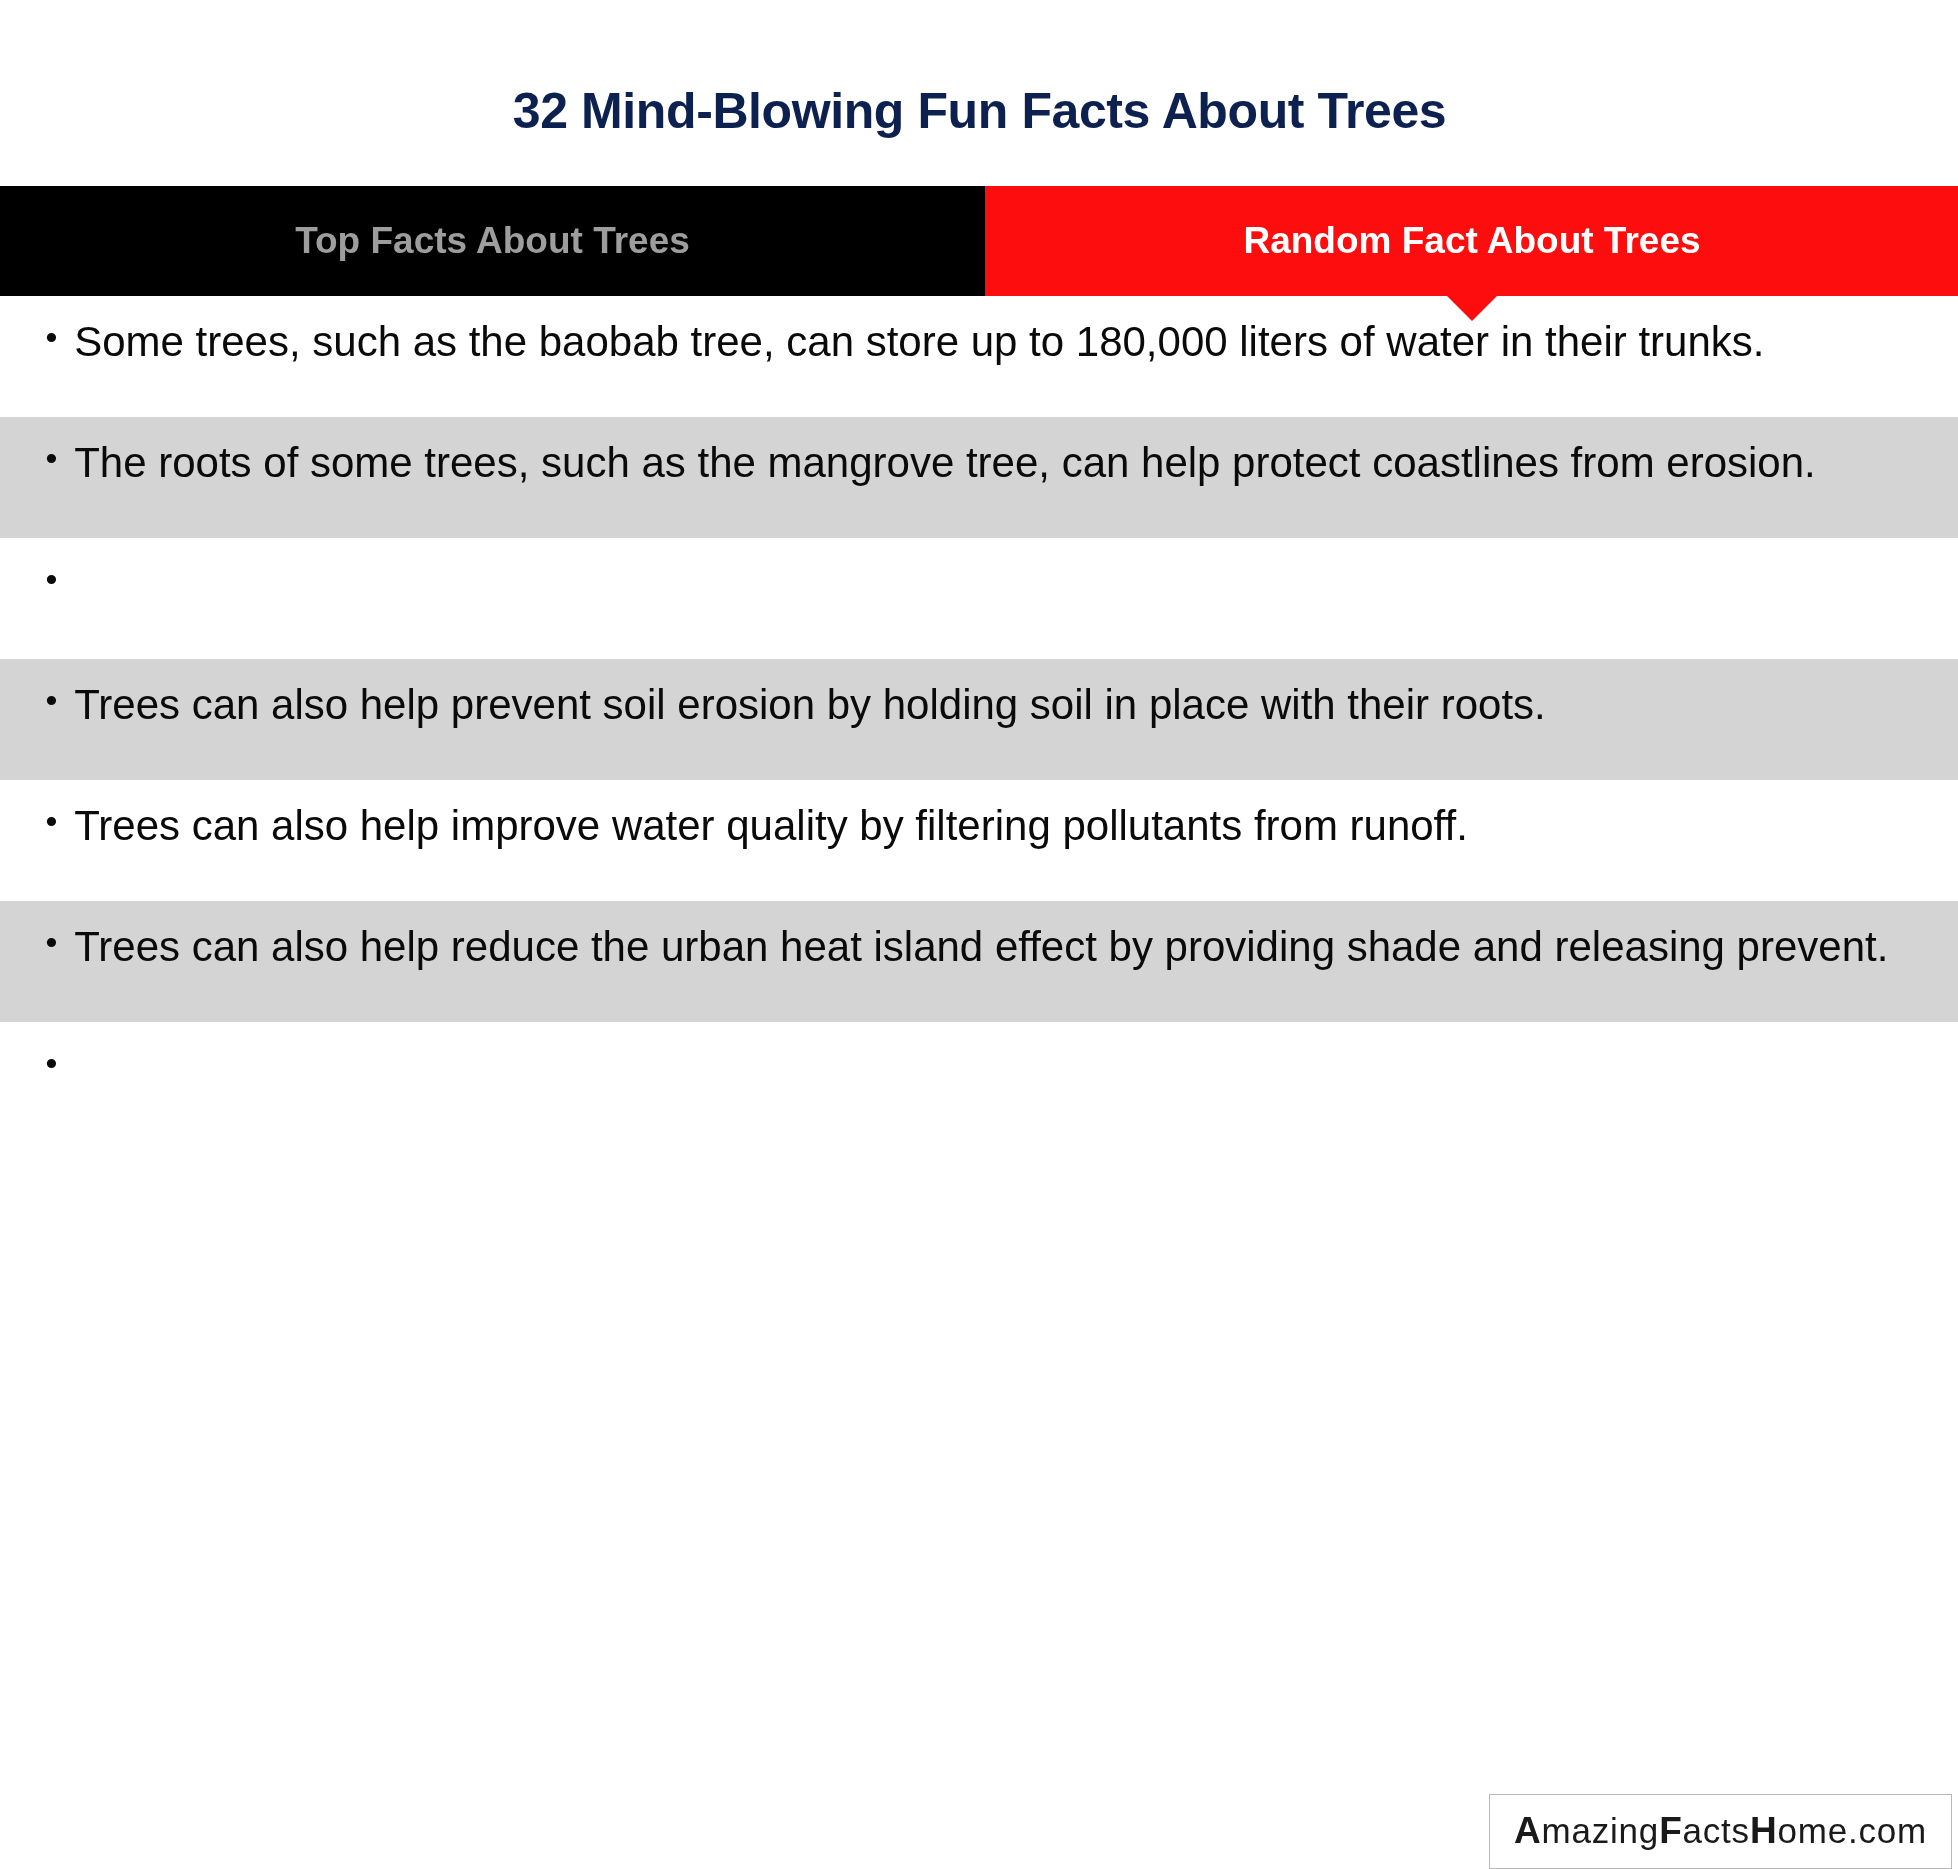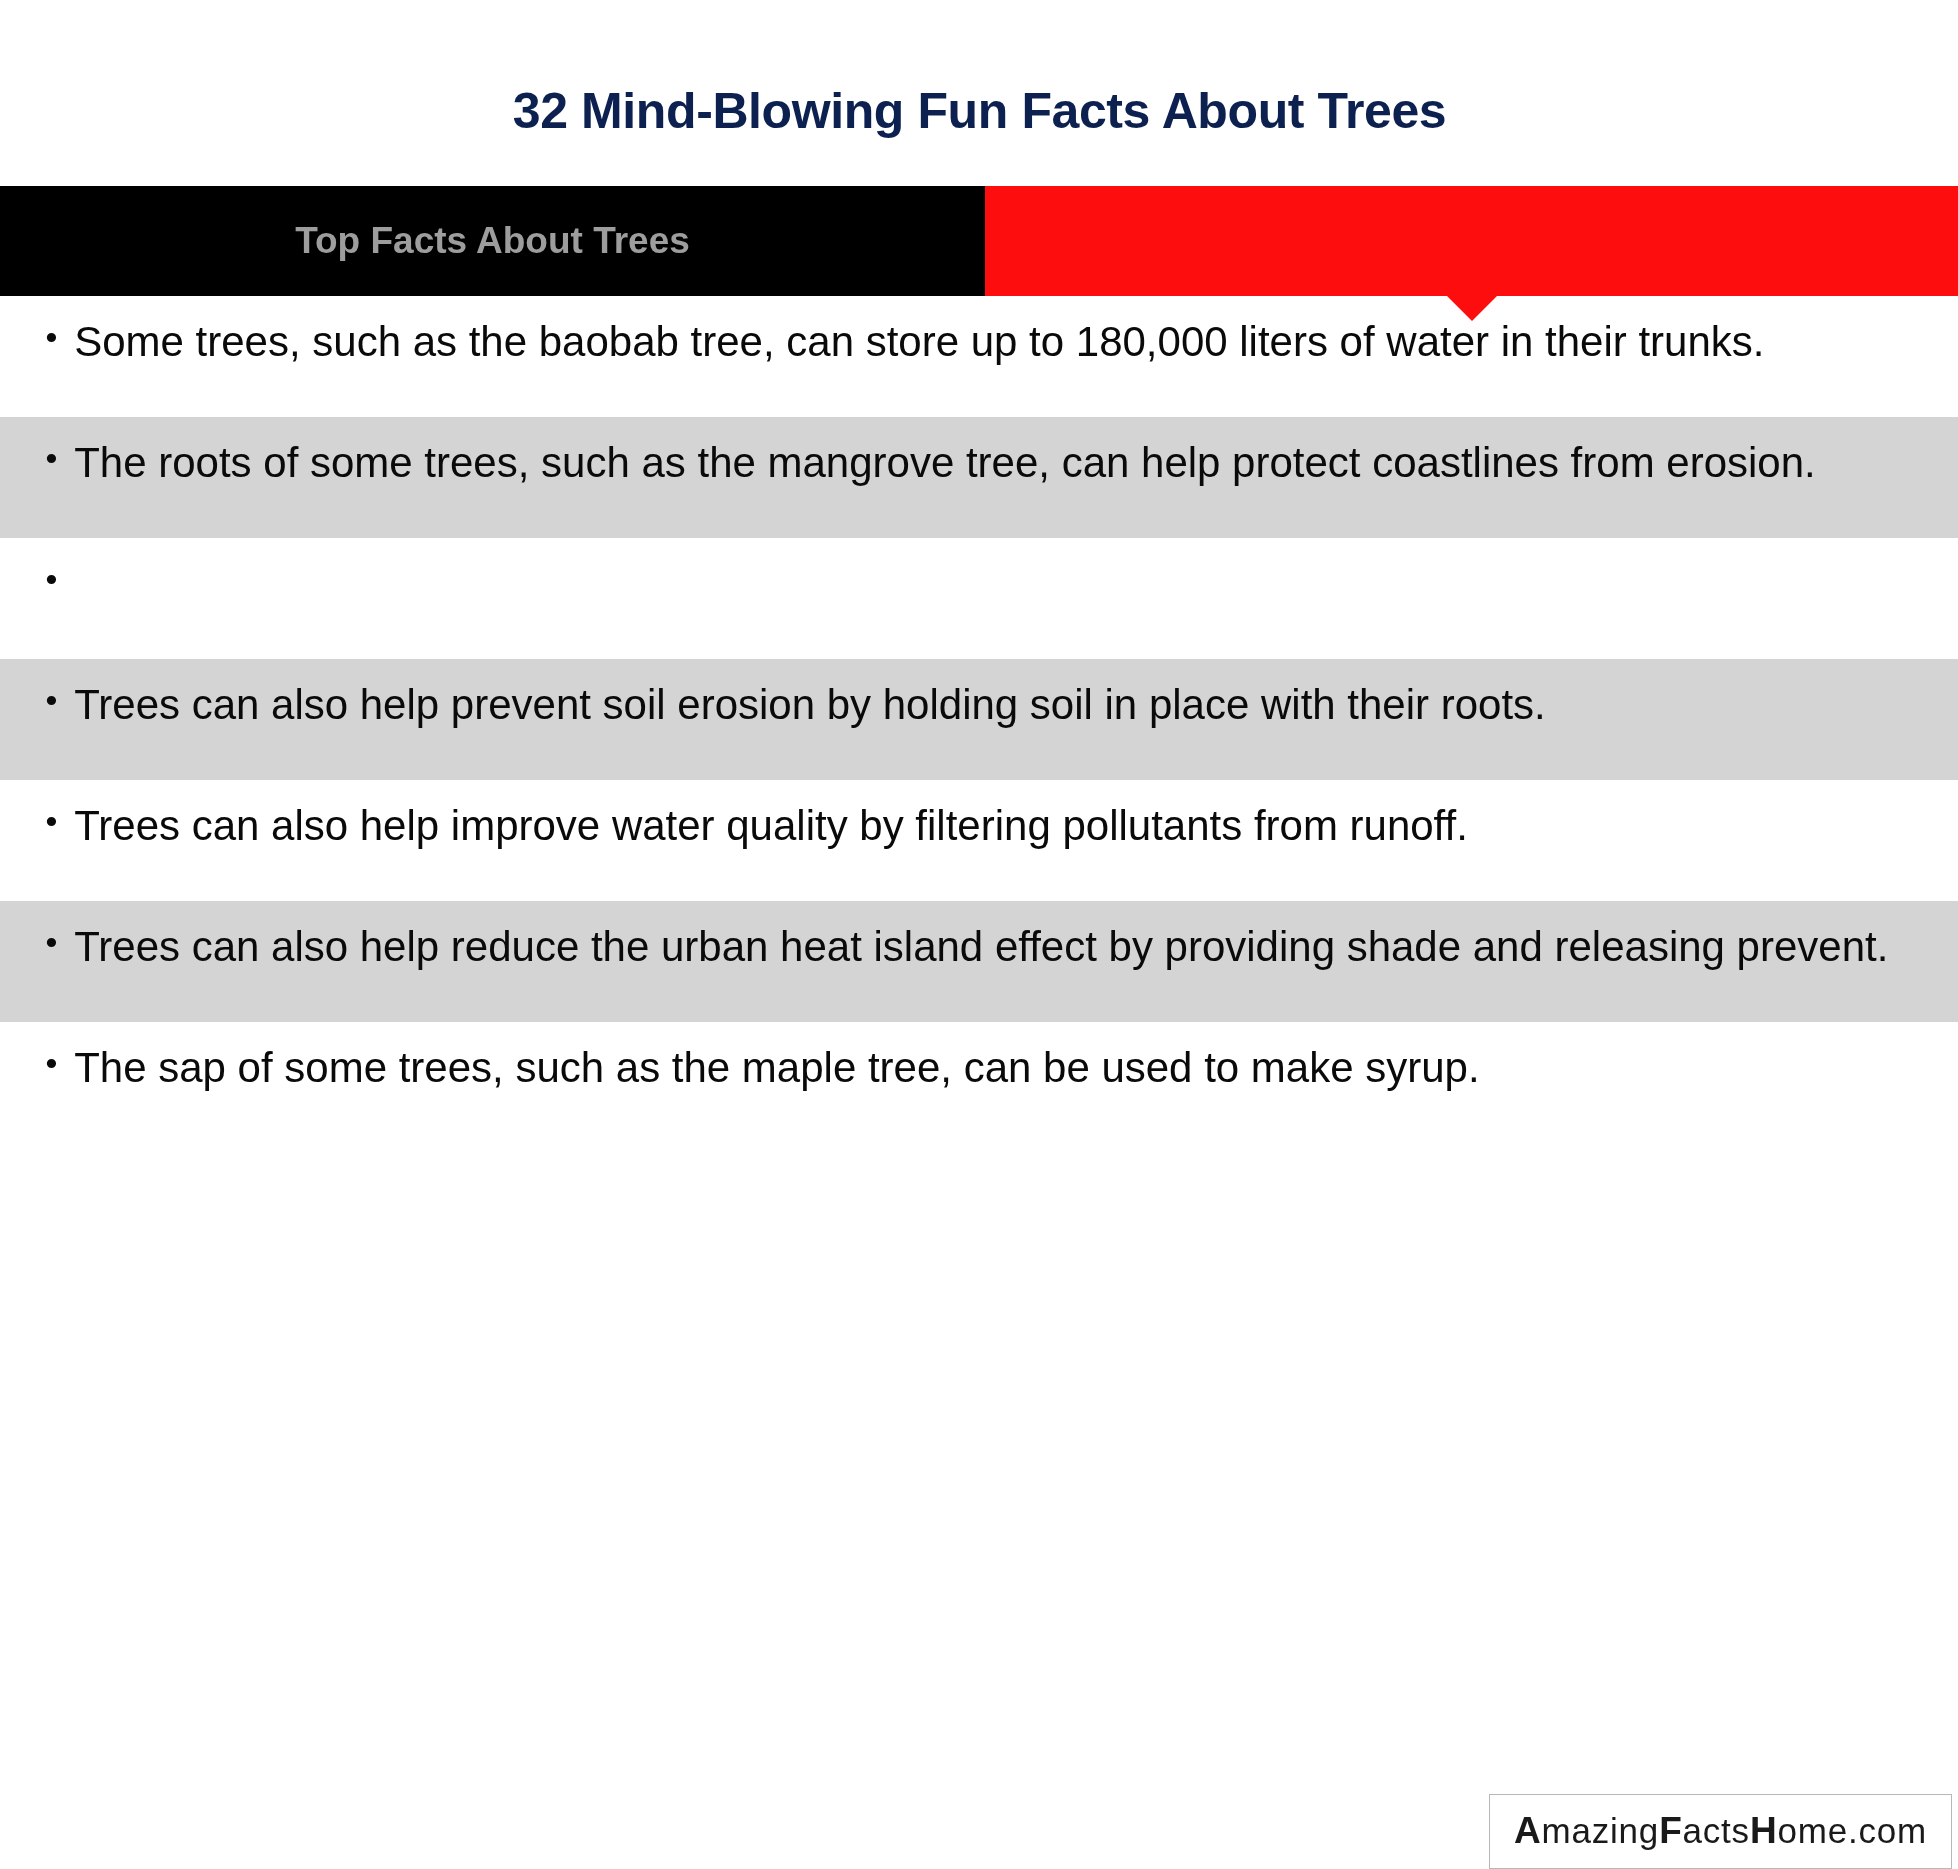--- a/index.html
+++ b/index.html
@@ -127,20 +127,21 @@
 
 <div class="page">
 
   <h1 class="page-title">32 Mind-Blowing Fun Facts About Trees</h1>
 
   <div class="tabs">
     <div class="tab tab-inactive">
       <span>Top Facts About Trees</span>
     </div>
     <div class="tab tab-active">
+      <span>Random Fact About Trees</span>
       <span class="tab-arrow"></span>
     </div>
   </div>
 
   <ul class="facts">
     <li class="fact">
       <span class="bullet">•</span>
       <span class="text">Some trees, such as the baobab tree, can store up to 180,000 liters of water in their trunks.</span>
     </li>
     <li class="fact alt">
@@ -157,21 +158,20 @@
     <li class="fact">
       <span class="bullet">•</span>
       <span class="text">Trees can also help improve water quality by filtering pollutants from runoff.</span>
     </li>
     <li class="fact alt">
       <span class="bullet">•</span>
       <span class="text">Trees can also help reduce the urban heat island effect by providing shade and releasing prevent.</span>
     </li>
     <li class="fact">
       <span class="bullet">•</span>
-      <span class="text">The sap of some trees, such as the maple tree, can be used to make syrup.</span>
     </li>
   </ul>
 
   <div class="footer">
     <div class="brand-box">
       <span class="cap">A</span><span>mazing</span><span class="cap">F</span><span>acts</span><span class="cap">H</span><span>ome</span><span>.com</span>
     </div>
   </div>
 
 </div>

